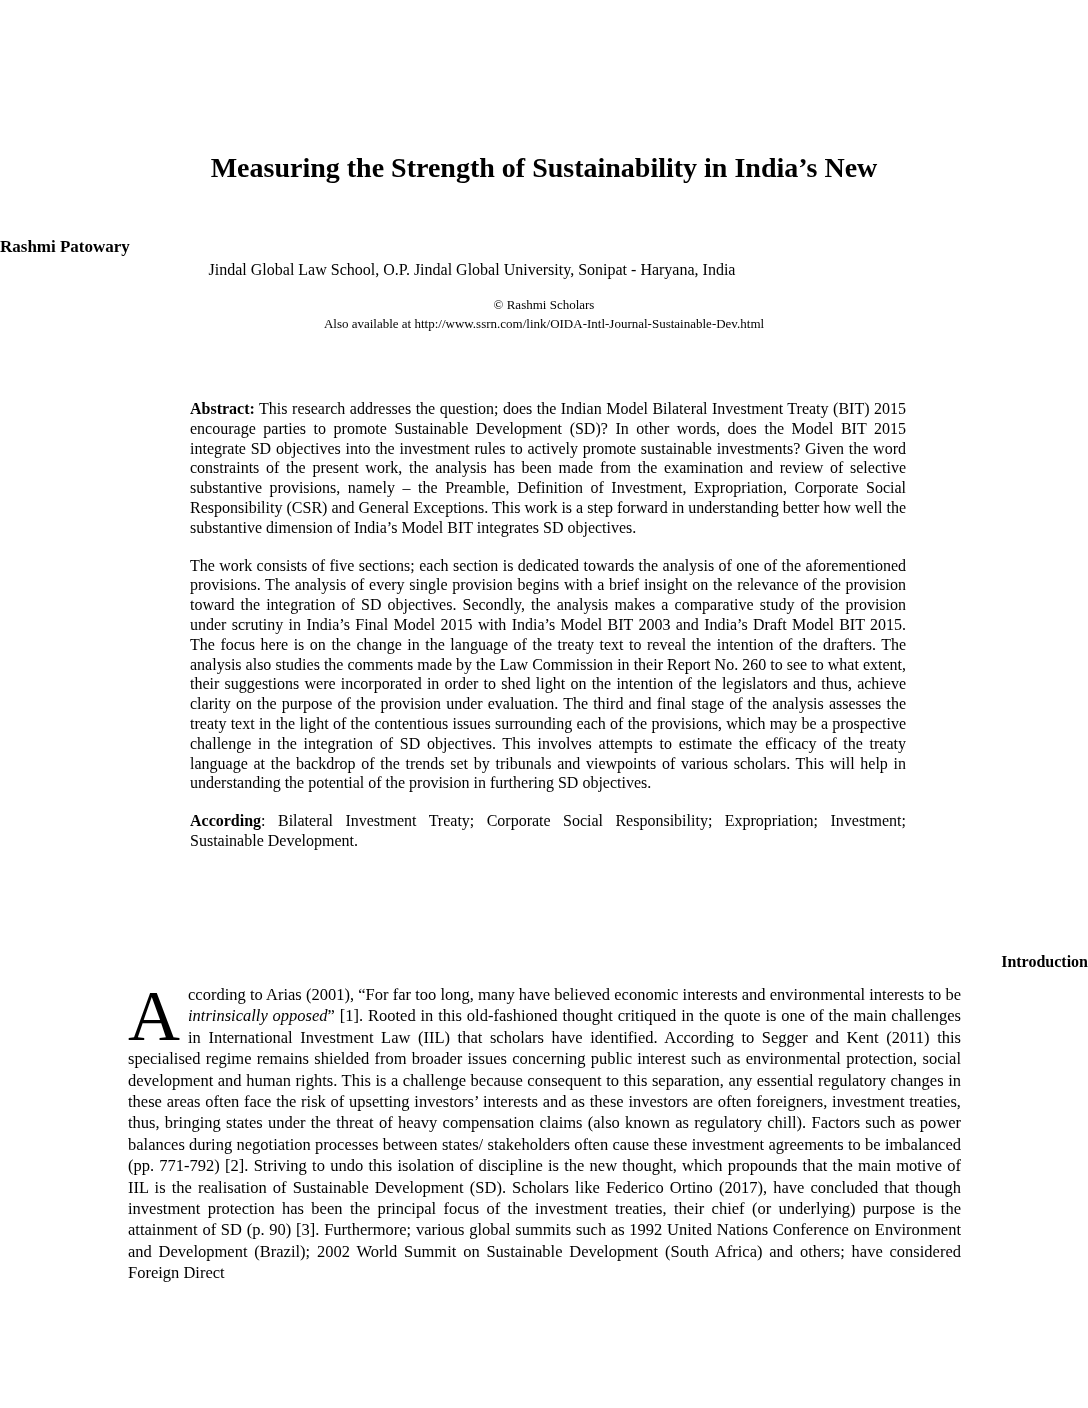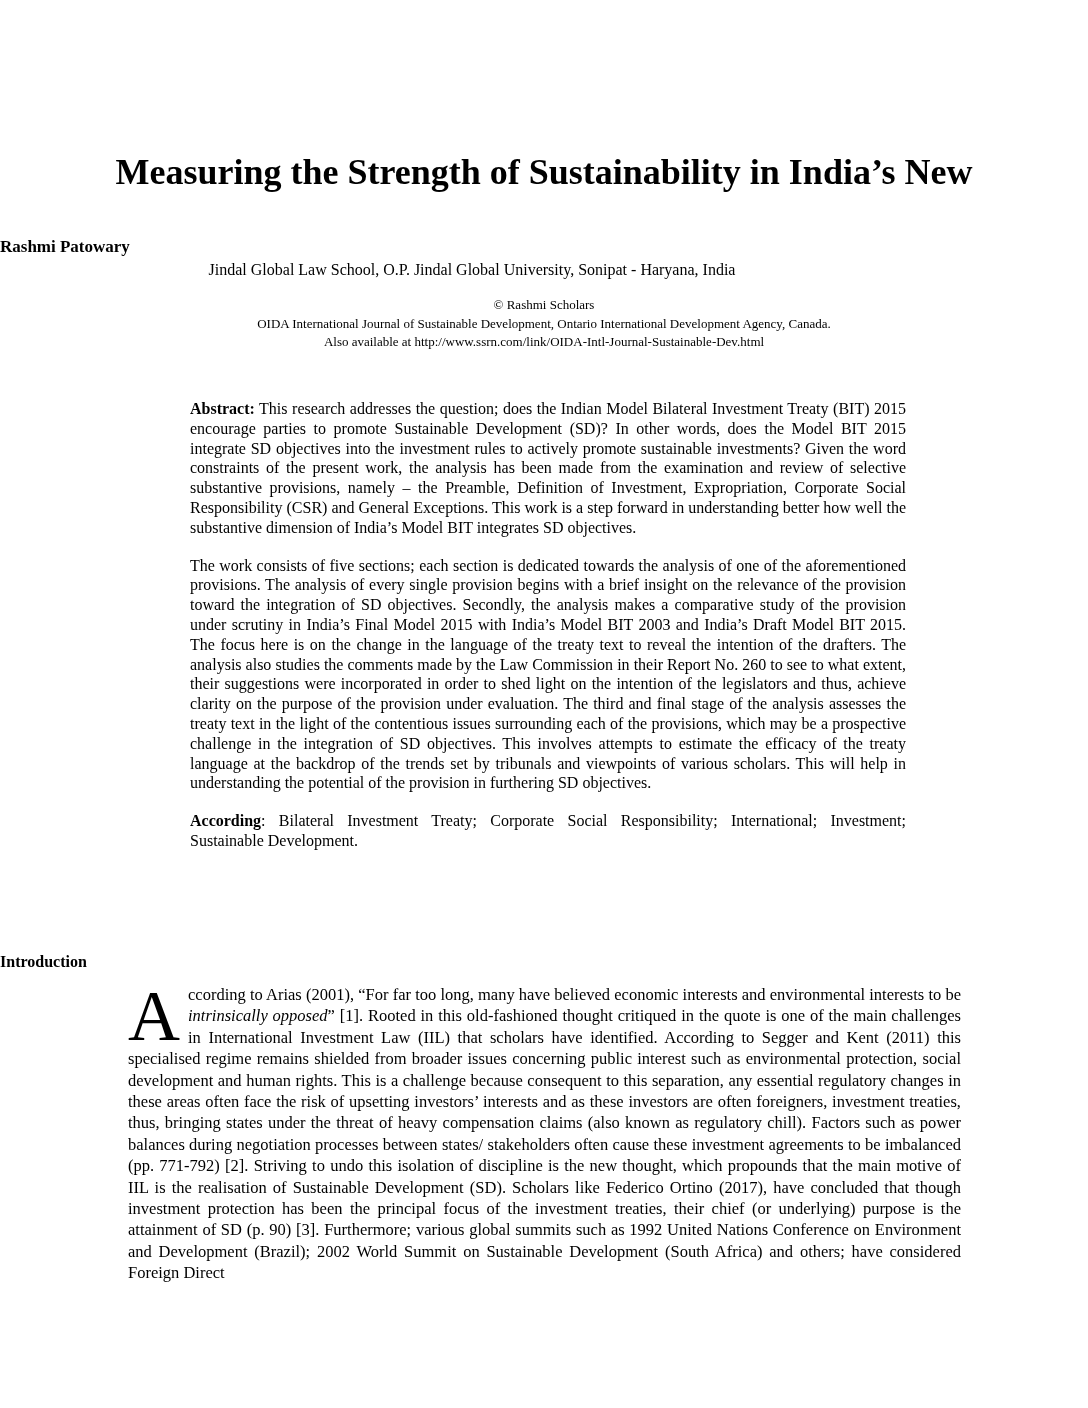--- a/index.html
+++ b/index.html
@@ -16,21 +16,21 @@
     font-family: "Liberation Serif", "DejaVu Serif", serif;
     overflow: hidden;
   }
   .paper-title {
     position: absolute;
     top: 130px;
     left: 0;
     width: 1088px;
     text-align: center;
     font-weight: bold;
-    font-size: 36px;
+    font-size: 28px;
     line-height: 37px;
   }
   .author {
     position: absolute;
     top: 237px;
     left: 0;
     width: 1088px;
     text-align: left;
     font-weight: bold;
     font-size: 17px;
@@ -65,21 +65,21 @@
     margin: 0 0 18px 0;
   }
   .bold-label {
     font-weight: bold;
   }
   .intro-heading {
     position: absolute;
     top: 953px;
     left: 0;
     width: 1088px;
-    text-align: left;
+    text-align: right;
     font-weight: bold;
     font-size: 16px;
   }
   .intro-block {
     position: absolute;
     top: 984px;
     left: 128px;
     width: 833px;
     font-size: 16.5px;
     line-height: 21.4px;
@@ -104,28 +104,27 @@
   <h1 class="paper-title">
     <span>Measuring the Strength of Sustainability in India’s New</span><br>
   </h1>
 
   <div class="author">Rashmi Patowary</div>
 
   <div class="affiliation">Jindal Global Law School, O.P. Jindal Global University, Sonipat - Haryana, India</div>
 
   <div class="copyright">
     <div>© Rashmi Scholars</div>
-    <div>OIDA International Journal of Sustainable Development, Ontario International Development Agency, Canada.</div>
     <div>Also available at http://www.ssrn.com/link/OIDA-Intl-Journal-Sustainable-Dev.html</div>
   </div>
 
   <div class="abstract-block">
     <p><span class="bold-label">Abstract:</span> <span>This research addresses the question; does the Indian Model Bilateral Investment Treaty (BIT) 2015 encourage parties to promote Sustainable Development (SD)?  In other words, does the Model BIT 2015 integrate SD objectives into the investment rules to actively promote sustainable investments? Given the word constraints of the present work, the analysis has been made from the examination and review of selective substantive provisions, namely – the Preamble, Definition of Investment, Expropriation, Corporate Social Responsibility (CSR) and General Exceptions. This work is a step forward in understanding better how well the substantive dimension of India’s Model BIT integrates SD objectives.</span></p>
     <p>The work consists of five sections; each section is dedicated towards the analysis of one of the aforementioned provisions. The analysis of every single provision begins with a brief insight on the relevance of the provision toward the integration of SD objectives. Secondly, the analysis makes a comparative study of the provision under scrutiny in India’s Final Model 2015 with India’s Model BIT 2003 and India’s Draft Model BIT 2015. The focus here is on the change in the language of the treaty text to reveal the intention of the drafters. The analysis also studies the comments made by the Law Commission in their Report No. 260 to see to what extent, their suggestions were incorporated in order to shed light on the intention of the legislators and thus, achieve clarity on the purpose of the provision under evaluation. The third and final stage of the analysis assesses the treaty text in the light of the contentious issues surrounding each of the provisions, which may be a prospective challenge in the integration of SD objectives. This involves attempts to estimate the efficacy of the treaty language at the backdrop of the trends set by tribunals and viewpoints of various scholars. This will help in understanding the potential of the provision in furthering SD objectives.</p>
-    <p><span class="bold-label">According</span><span>: Bilateral Investment Treaty; Corporate Social Responsibility; International; Investment; Sustainable Development.</span></p>
+    <p><span class="bold-label">According</span><span>: Bilateral Investment Treaty; Corporate Social Responsibility; Expropriation; Investment; Sustainable Development.</span></p>
   </div>
 
   <div class="intro-heading">Introduction</div>
 
   <div class="intro-block">
     <span class="drop-cap">A</span><span>ccording to Arias (2001), “For far too long, many have believed economic interests and environmental interests to be </span><span class="italic">intrinsically opposed</span><span>” [1]. Rooted in this old-fashioned thought critiqued in the quote is one of the main challenges in International Investment Law (IIL) that scholars have identified. According to Segger and Kent (2011) this specialised regime remains shielded from broader issues concerning public interest such as environmental protection, social development and human rights. This is a challenge because consequent to this separation, any essential regulatory changes in these areas often face the risk of upsetting investors’ interests and as these investors are often foreigners, investment treaties, thus, bringing states under the threat of heavy compensation claims (also known as regulatory chill). Factors such as power balances during negotiation processes between states/ stakeholders often cause these investment agreements to be imbalanced (pp. 771-792) [2]. Striving to undo this isolation of discipline is the new thought, which propounds that the main motive of IIL is the realisation of Sustainable Development (SD). Scholars like Federico Ortino (2017), have concluded that though investment protection has been the principal focus of the investment treaties, their chief (or underlying) purpose is the attainment of SD (p. 90) [3]. Furthermore; various global summits such as 1992 United Nations Conference on Environment and Development (Brazil); 2002 World Summit on Sustainable Development (South Africa) and others; have considered Foreign Direct</span>
   </div>
 
 </div>
 

